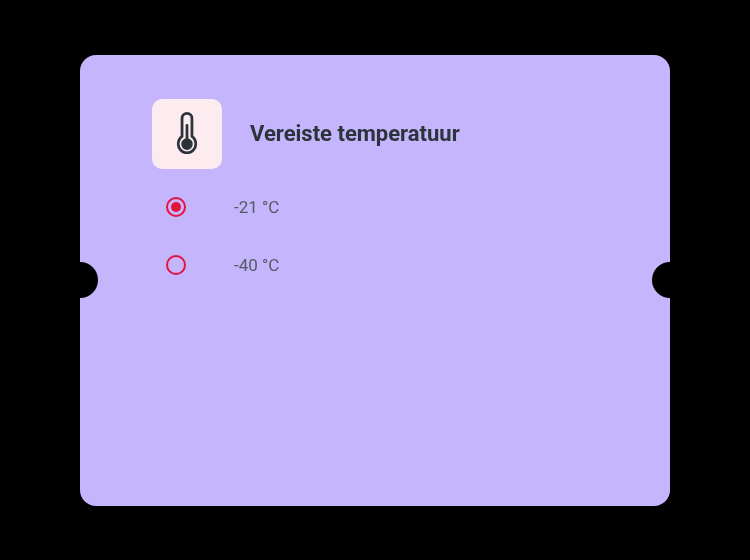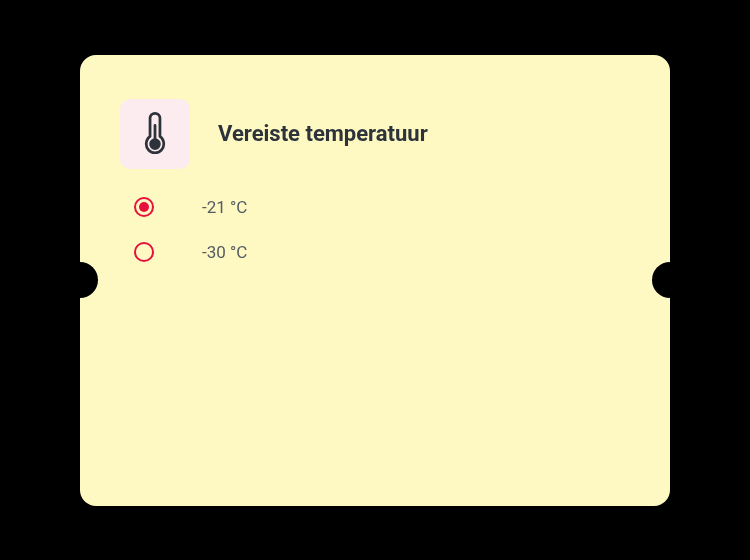--- a/index.html
+++ b/index.html
@@ -9,23 +9,23 @@
     background: #000;
     display: flex;
     align-items: center;
     justify-content: center;
     font-family: -apple-system, BlinkMacSystemFont, "Segoe UI", Roboto, sans-serif;
   }
   .ticket {
     position: relative;
     width: 590px;
     height: 451px;
-    background: #fef9c3;
+    background: #c4b5fd;
     border-radius: 16px;
-    padding: 44px 40px;
+    padding: 44px 72px;
   }
   .notch {
     position: absolute;
     width: 36px;
     height: 36px;
     background: #000;
     border-radius: 50%;
     top: 50%;
     transform: translateY(-50%);
   }
@@ -48,21 +48,21 @@
   }
   .icon-box svg { width: 28px; height: 44px; }
   .title {
     font-size: 22px;
     font-weight: 700;
     color: #2d333a;
   }
   .options {
     display: flex;
     flex-direction: column;
-    gap: 25px;
+    gap: 38px;
     margin-top: 18px;
     padding-left: 14px;
   }
   .option {
     display: flex;
     align-items: center;
     gap: 48px;
     cursor: pointer;
   }
   .radio {
@@ -110,16 +110,16 @@
 
   <div class="options">
     <div class="option selected">
       <span class="radio">
           <span class="dot"></span>
         </span>
       <span class="option-label">-21 °C</span>
     </div>
     <div class="option">
       <span class="radio"></span>
-      <span class="option-label">-30 °C</span>
+      <span class="option-label">-40 °C</span>
     </div>
   </div>
 </div>
 
 </body></html>

